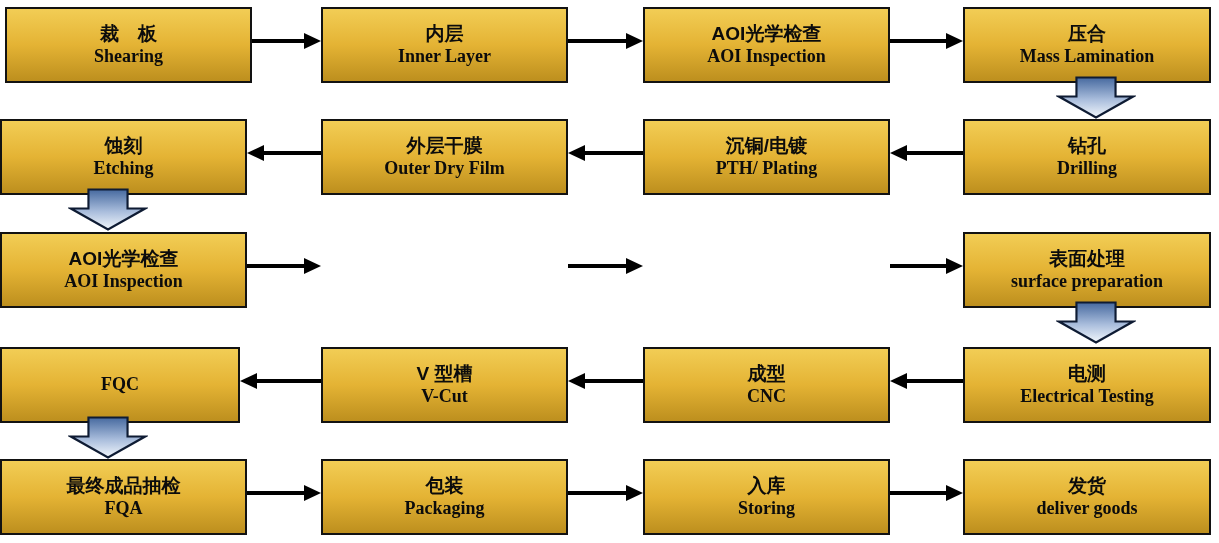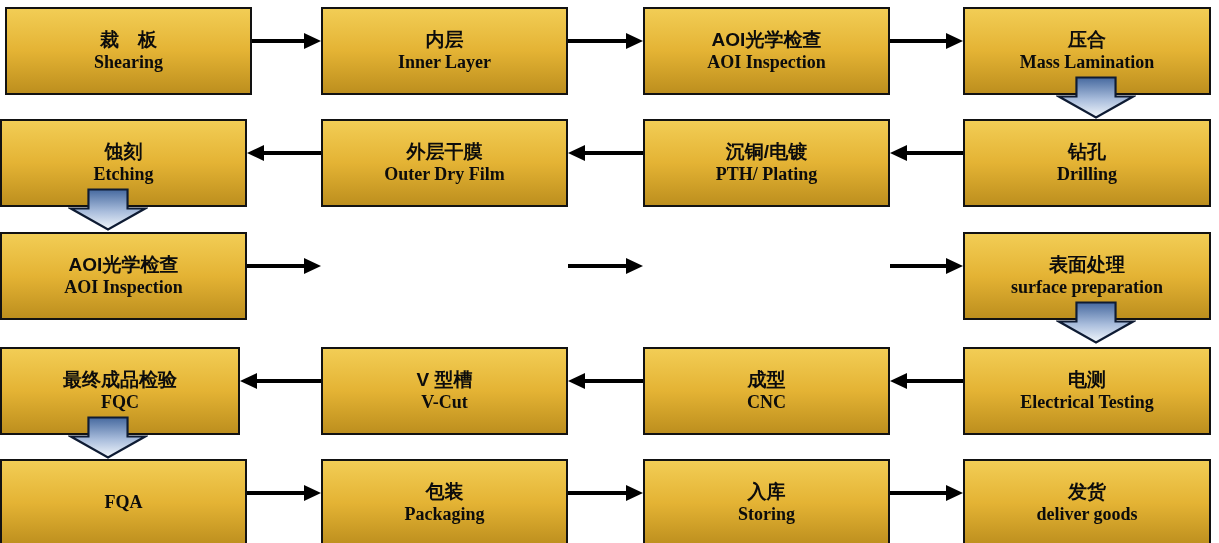--- a/index.html
+++ b/index.html
@@ -6,21 +6,21 @@
   .canvas{
     position:relative;
     width:1219px;height:543px;
     background:#ffffff;
     font-family:"Liberation Sans","DejaVu Sans",sans-serif;
     overflow:hidden;
   }
   
   .node{
     position:absolute;
-    width:247px;height:88px;
+    width:247px;height:76px;
     box-sizing:border-box;
     border:2px solid #121212;
     background:linear-gradient(180deg,#F2CD55 0%,#E4B334 50%,#BD8F1E 100%);
     display:flex;flex-direction:column;
     align-items:center;justify-content:center;
     text-align:center;
     color:#0c0c0c;
   }
   .node .zh{font-size:19px;font-weight:bold;line-height:1.25;white-space:pre;}
   .node .en{font-size:18px;font-weight:bold;line-height:1.2;font-family:Liberation Serif, serif;}
@@ -151,21 +151,20 @@
   <div class="harrow ay3 gB">
       <div class="shaft"></div>
       <div class="head"></div>
     </div>
   <div class="harrow ay3 gC">
       <div class="shaft"></div>
       <div class="head"></div>
     </div>
 
   <div class="node r4 c1">
-    <div class="zh">最终成品检验</div>
     <div class="en">FQC</div>
   </div>
   <div class="node r4 c2">
     <div class="zh">V 型槽</div>
     <div class="en">V-Cut</div>
   </div>
   <div class="node r4 c3">
     <div class="zh">成型</div>
     <div class="en">CNC</div>
   </div>
@@ -181,20 +180,21 @@
   <div class="harrow left ay4 gB">
       <div class="shaft"></div>
       <div class="head"></div>
     </div>
   <div class="harrow left ay4 gA row4">
       <div class="shaft"></div>
       <div class="head"></div>
     </div>
 
   <div class="node r5 c1">
+    <div class="zh">最终成品抽检</div>
     <div class="en">FQA</div>
   </div>
   <div class="node r5 c2">
     <div class="zh">包装</div>
     <div class="en">Packaging</div>
   </div>
   <div class="node r5 c3">
     <div class="zh">入库</div>
     <div class="en">Storing</div>
   </div>

